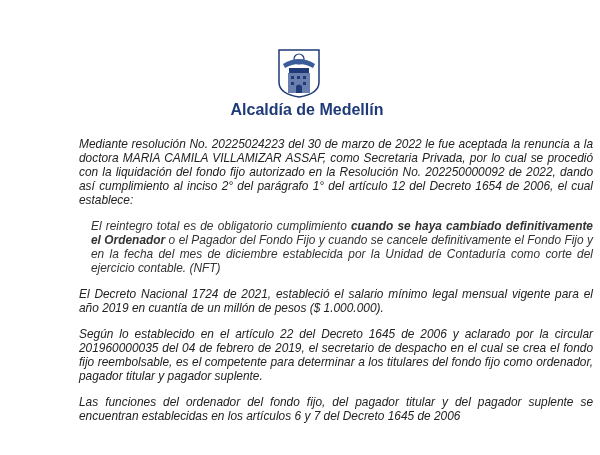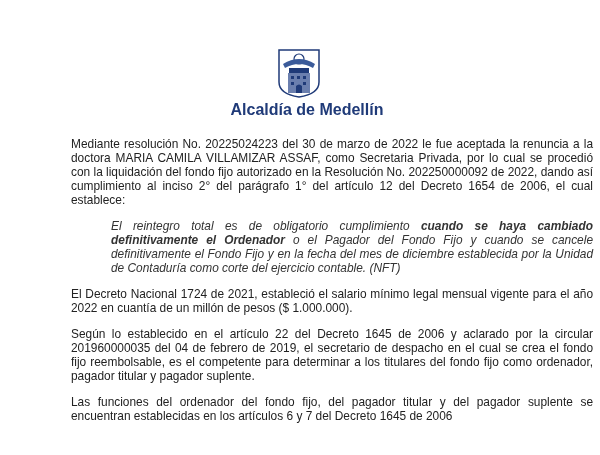--- a/index.html
+++ b/index.html
@@ -19,23 +19,23 @@
     text-align: center;
     font-family: "Liberation Sans", sans-serif;
     font-weight: bold; font-size: 16px;
     color: #1f3a78;
     padding-left: 7px;
   }
   .content {
     position: absolute; left: 63px; top: 137px; width: 530px;
     font-size: 11.9px; line-height: 14px;
   }
-  .content p { margin: 0 0 12px 8px; text-align: justify; }
+  .content p { margin: 0 0 12px 16px; text-align: justify; font-style: italic; }
   .content p.quote {
-    font-style: italic; margin: 0 0 12px 48px; color: #333333;
+    font-style: italic; margin: 0 0 12px 28px; color: #333333;
   }
   .content p.quote b { font-weight: bold; }
 </style>
 </head>
 <body>
 
 <div class="logo">
   <svg width="44" height="50" viewBox="0 0 44 50">
     <path d="M2 2 H42 V34 Q42 46 22 49 Q2 46 2 34 Z" fill="#ffffff" stroke="#1f3a78" stroke-width="1.5"></path>
     <circle cx="22" cy="11" r="5" fill="none" stroke="#1f3a78" stroke-width="1.2"></circle>
@@ -49,16 +49,16 @@
     <rect x="26" y="34" width="3" height="3" fill="#1f3a78"></rect>
     <path d="M19 45 V38 Q22 35 25 38 V45 Z" fill="#1f3a78"></path>
   </svg>
 </div>
 
 <div class="brand">Alcaldía de Medellín</div>
 
 <div class="content">
   <p>Mediante resolución No. 20225024223 del 30 de marzo de 2022 le fue aceptada la renuncia a la doctora MARIA CAMILA VILLAMIZAR ASSAF, como Secretaria Privada, por lo cual se procedió con la liquidación del fondo fijo autorizado en la Resolución No. 202250000092 de 2022, dando así cumplimiento al inciso 2° del parágrafo 1° del artículo 12 del Decreto 1654 de 2006, el cual establece:</p>
   <p class="quote"><span>El reintegro total es de obligatorio cumplimiento </span><b>cuando se haya cambiado definitivamente el Ordenador</b><span> o el Pagador del Fondo Fijo y cuando se cancele definitivamente el Fondo Fijo y en la fecha del mes de diciembre establecida por la Unidad de Contaduría como corte del ejercicio contable. (NFT)</span></p>
-  <p>El Decreto Nacional 1724 de 2021, estableció el salario mínimo legal mensual vigente para el año 2022 en cuantía de un millón de pesos ($ 1.000.000).</p>
+  <p>El Decreto Nacional 1724 de 2021, estableció el salario mínimo legal mensual vigente para el año 2019 en cuantía de un millón de pesos ($ 1.000.000).</p>
   <p>Según lo establecido en el artículo 22 del Decreto 1645 de 2006 y aclarado por la circular 201960000035 del 04 de febrero de 2019, el secretario de despacho en el cual se crea el fondo fijo reembolsable, es el competente para determinar a los titulares del fondo fijo como ordenador, pagador titular y pagador suplente.</p>
   <p>Las funciones del ordenador del fondo fijo, del pagador titular y del pagador suplente se encuentran establecidas en los artículos 6 y 7 del Decreto 1645 de 2006</p>
 </div>
 
 </body></html>

